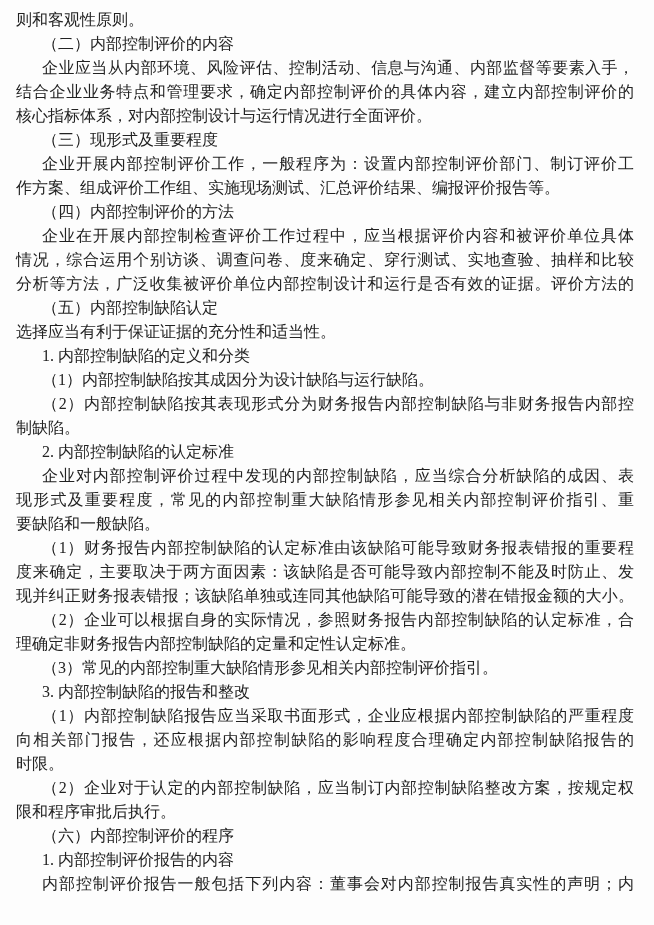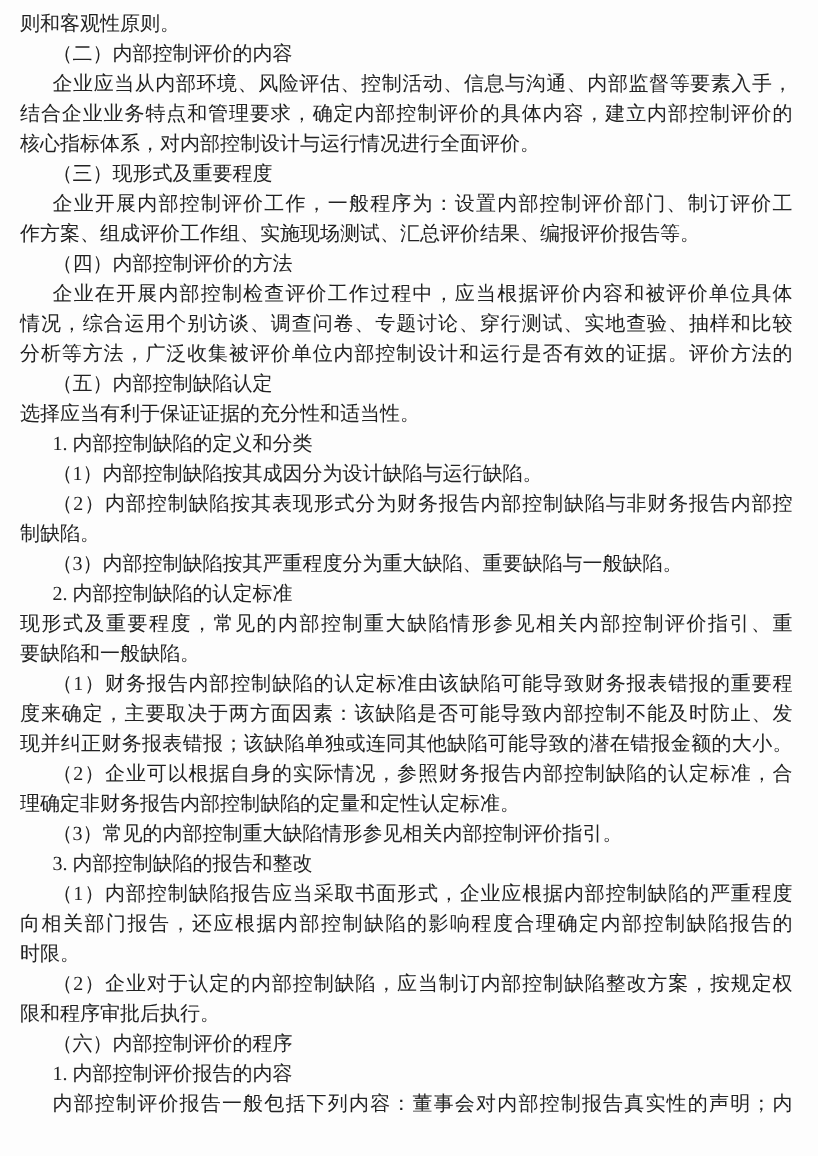--- a/index.html
+++ b/index.html
@@ -41,30 +41,30 @@
       <div class="line">则和客观性原则。</div>
       <div class="line indent">（二）内部控制评价的内容</div>
       <div class="line indent justify">企业应当从内部环境、风险评估、控制活动、信息与沟通、内部监督等要素入手，</div>
       <div class="line justify">结合企业业务特点和管理要求，确定内部控制评价的具体内容，建立内部控制评价的</div>
       <div class="line">核心指标体系，对内部控制设计与运行情况进行全面评价。</div>
       <div class="line indent">（三）现形式及重要程度</div>
       <div class="line indent justify">企业开展内部控制评价工作，一般程序为：设置内部控制评价部门、制订评价工</div>
       <div class="line">作方案、组成评价工作组、实施现场测试、汇总评价结果、编报评价报告等。</div>
       <div class="line indent">（四）内部控制评价的方法</div>
       <div class="line indent justify">企业在开展内部控制检查评价工作过程中，应当根据评价内容和被评价单位具体</div>
-      <div class="line justify">情况，综合运用个别访谈、调查问卷、专题讨论、穿行测试、实地查验、抽样和比较</div>
+      <div class="line justify">情况，综合运用个别访谈、调查问卷、度来确定、穿行测试、实地查验、抽样和比较</div>
       <div class="line justify">分析等方法，广泛收集被评价单位内部控制设计和运行是否有效的证据。评价方法的</div>
       <div class="line indent">（五）内部控制缺陷认定</div>
       <div class="line">选择应当有利于保证证据的充分性和适当性。</div>
       <div class="line indent">1. 内部控制缺陷的定义和分类</div>
       <div class="line indent">（1）内部控制缺陷按其成因分为设计缺陷与运行缺陷。</div>
       <div class="line indent justify">（2）内部控制缺陷按其表现形式分为财务报告内部控制缺陷与非财务报告内部控</div>
       <div class="line">制缺陷。</div>
-      <div class="line indent">（3）内部控制缺陷按其严重程度分为重大缺陷、重要缺陷与一般缺陷。</div>
       <div class="line indent">2. 内部控制缺陷的认定标准</div>
+      <div class="line indent justify">企业对内部控制评价过程中发现的内部控制缺陷，应当综合分析缺陷的成因、表</div>
       <div class="line justify">现形式及重要程度，常见的内部控制重大缺陷情形参见相关内部控制评价指引、重</div>
       <div class="line">要缺陷和一般缺陷。</div>
       <div class="line indent justify">（1）财务报告内部控制缺陷的认定标准由该缺陷可能导致财务报表错报的重要程</div>
       <div class="line justify">度来确定，主要取决于两方面因素：该缺陷是否可能导致内部控制不能及时防止、发</div>
       <div class="line justify">现并纠正财务报表错报；该缺陷单独或连同其他缺陷可能导致的潜在错报金额的大小。</div>
       <div class="line indent justify">（2）企业可以根据自身的实际情况，参照财务报告内部控制缺陷的认定标准，合</div>
       <div class="line">理确定非财务报告内部控制缺陷的定量和定性认定标准。</div>
       <div class="line indent">（3）常见的内部控制重大缺陷情形参见相关内部控制评价指引。</div>
       <div class="line indent">3. 内部控制缺陷的报告和整改</div>
       <div class="line indent justify">（1）内部控制缺陷报告应当采取书面形式，企业应根据内部控制缺陷的严重程度</div>

